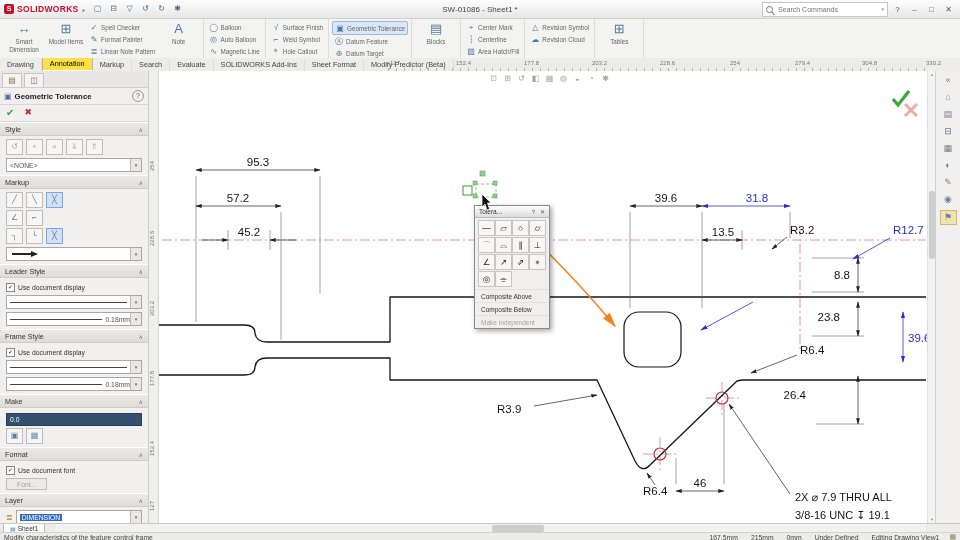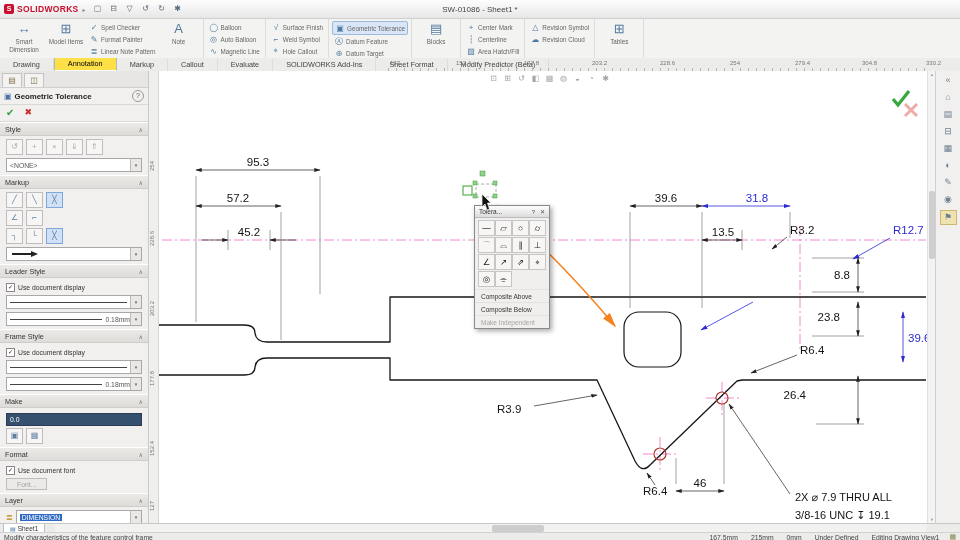--- a/index.html
+++ b/index.html
@@ -29,21 +29,21 @@
   .bigbtn .ic{font-size:13px;color:#50799f;height:16px;line-height:16px;}
   .bigbtn .lbl{font-size:6.3px;color:#666;line-height:1.25;margin-top:1px;}
   .stack{display:flex;flex-direction:column;justify-content:flex-start;padding-top:2px;}
   .rowbtn{display:flex;align-items:center;gap:2px;height:12px;padding:0 2px;white-space:nowrap;}
   .rowbtn .ic{font-size:8px;color:#50799f;width:10px;text-align:center;}
   .rowbtn .lbl{font-size:6.3px;color:#666;}
   .rowbtn.active{background:#d9e6f7;border:1px solid #9db8d9;border-radius:2px;}
   
   .tabrow{position:absolute;top:58px;left:0;right:0;height:13px;background:#ececeb;border-bottom:1px solid #c2c2c2;
     display:flex;align-items:flex-end;overflow:hidden;}
-  .tab{font-size:7.3px;color:#444;padding:0 13px;line-height:12px;border-right:1px solid #dcdcdc;}
+  .tab{font-size:7.3px;color:#444;padding:0 7px;line-height:12px;border-right:1px solid #dcdcdc;}
   .tab.on{background:#fde047;border:1px solid #b5b5b5;border-bottom:1px solid #fff;color:#000;}
   .rlbl{position:absolute;top:2px;font-size:6px;color:#777;}
   .ticks{position:absolute;left:388px;right:30px;bottom:0;height:3px;
     background:repeating-linear-gradient(90deg,#b5b5b5 0 1px,transparent 1px 8px);}
   
   .pm{position:absolute;top:71px;left:0;width:148px;height:452px;background:#f1f0ee;border-right:1px solid #c9c9c9;
     overflow:hidden;z-index:20;font-size:7px;}
   .pmtabs{display:flex;gap:2px;padding:2px 2px 0 2px;border-bottom:1px solid #cfcfcf;background:#e7e6e4;}
   .pmtab{width:18px;height:13px;background:#f4f3f1;border:1px solid #c4c4c4;border-bottom:none;text-align:center;
     font-size:8px;color:#7b6c3f;line-height:13px;}
@@ -143,20 +143,31 @@
   <span class="dsbadge">S</span>
   <span class="swname">SOLIDWORKS</span>
   <span class="menuarrow">▸</span>
   <span class="tico">▢</span>
   <span class="tico">⊟</span>
   <span class="tico">▽</span>
   <span class="tico">↺</span>
   <span class="tico">↻</span>
   <span class="tico">✱</span>
   <span class="fname">SW-01086 - Sheet1 *</span>
+  <div class="tright">
+    <div class="search">
+      <span class="mag"></span>
+      <input placeholder="Search Commands" style="">
+      <span class="dd">▾</span>
+    </div>
+    <span class="winbtn">?</span>
+    <span class="winbtn">–</span>
+    <span class="winbtn">□</span>
+    <span class="winbtn close">✕</span>
+  </div>
 </div>
 
 <div class="ribbon">
   <div class="grp">
     <div class="bigbtn">
       <span class="ic">↔</span>
       <span class="lbl">Smart Dimension</span>
     </div>
     <div class="bigbtn">
       <span class="ic">⊞</span>
@@ -268,21 +279,21 @@
       <span class="ic">⊞</span>
       <span class="lbl">Tables</span>
     </div>
   </div>
 </div>
 
 <div class="tabrow">
   <span class="tab">Drawing</span>
   <span class="tab on">Annotation</span>
   <span class="tab">Markup</span>
-  <span class="tab">Callout</span>
+  <span class="tab">Search</span>
   <span class="tab">Evaluate</span>
   <span class="tab">SOLIDWORKS Add-Ins</span>
   <span class="tab">Sheet Format</span>
   <span class="tab">Modify Predictor (Beta)</span>
   <span class="rlbl" style="left:390px">127</span>
   <span class="rlbl" style="left:456px">152.4</span>
   <span class="rlbl" style="left:524px">177.8</span>
   <span class="rlbl" style="left:592px">203.2</span>
   <span class="rlbl" style="left:660px">228.6</span>
   <span class="rlbl" style="left:730px">254</span>

